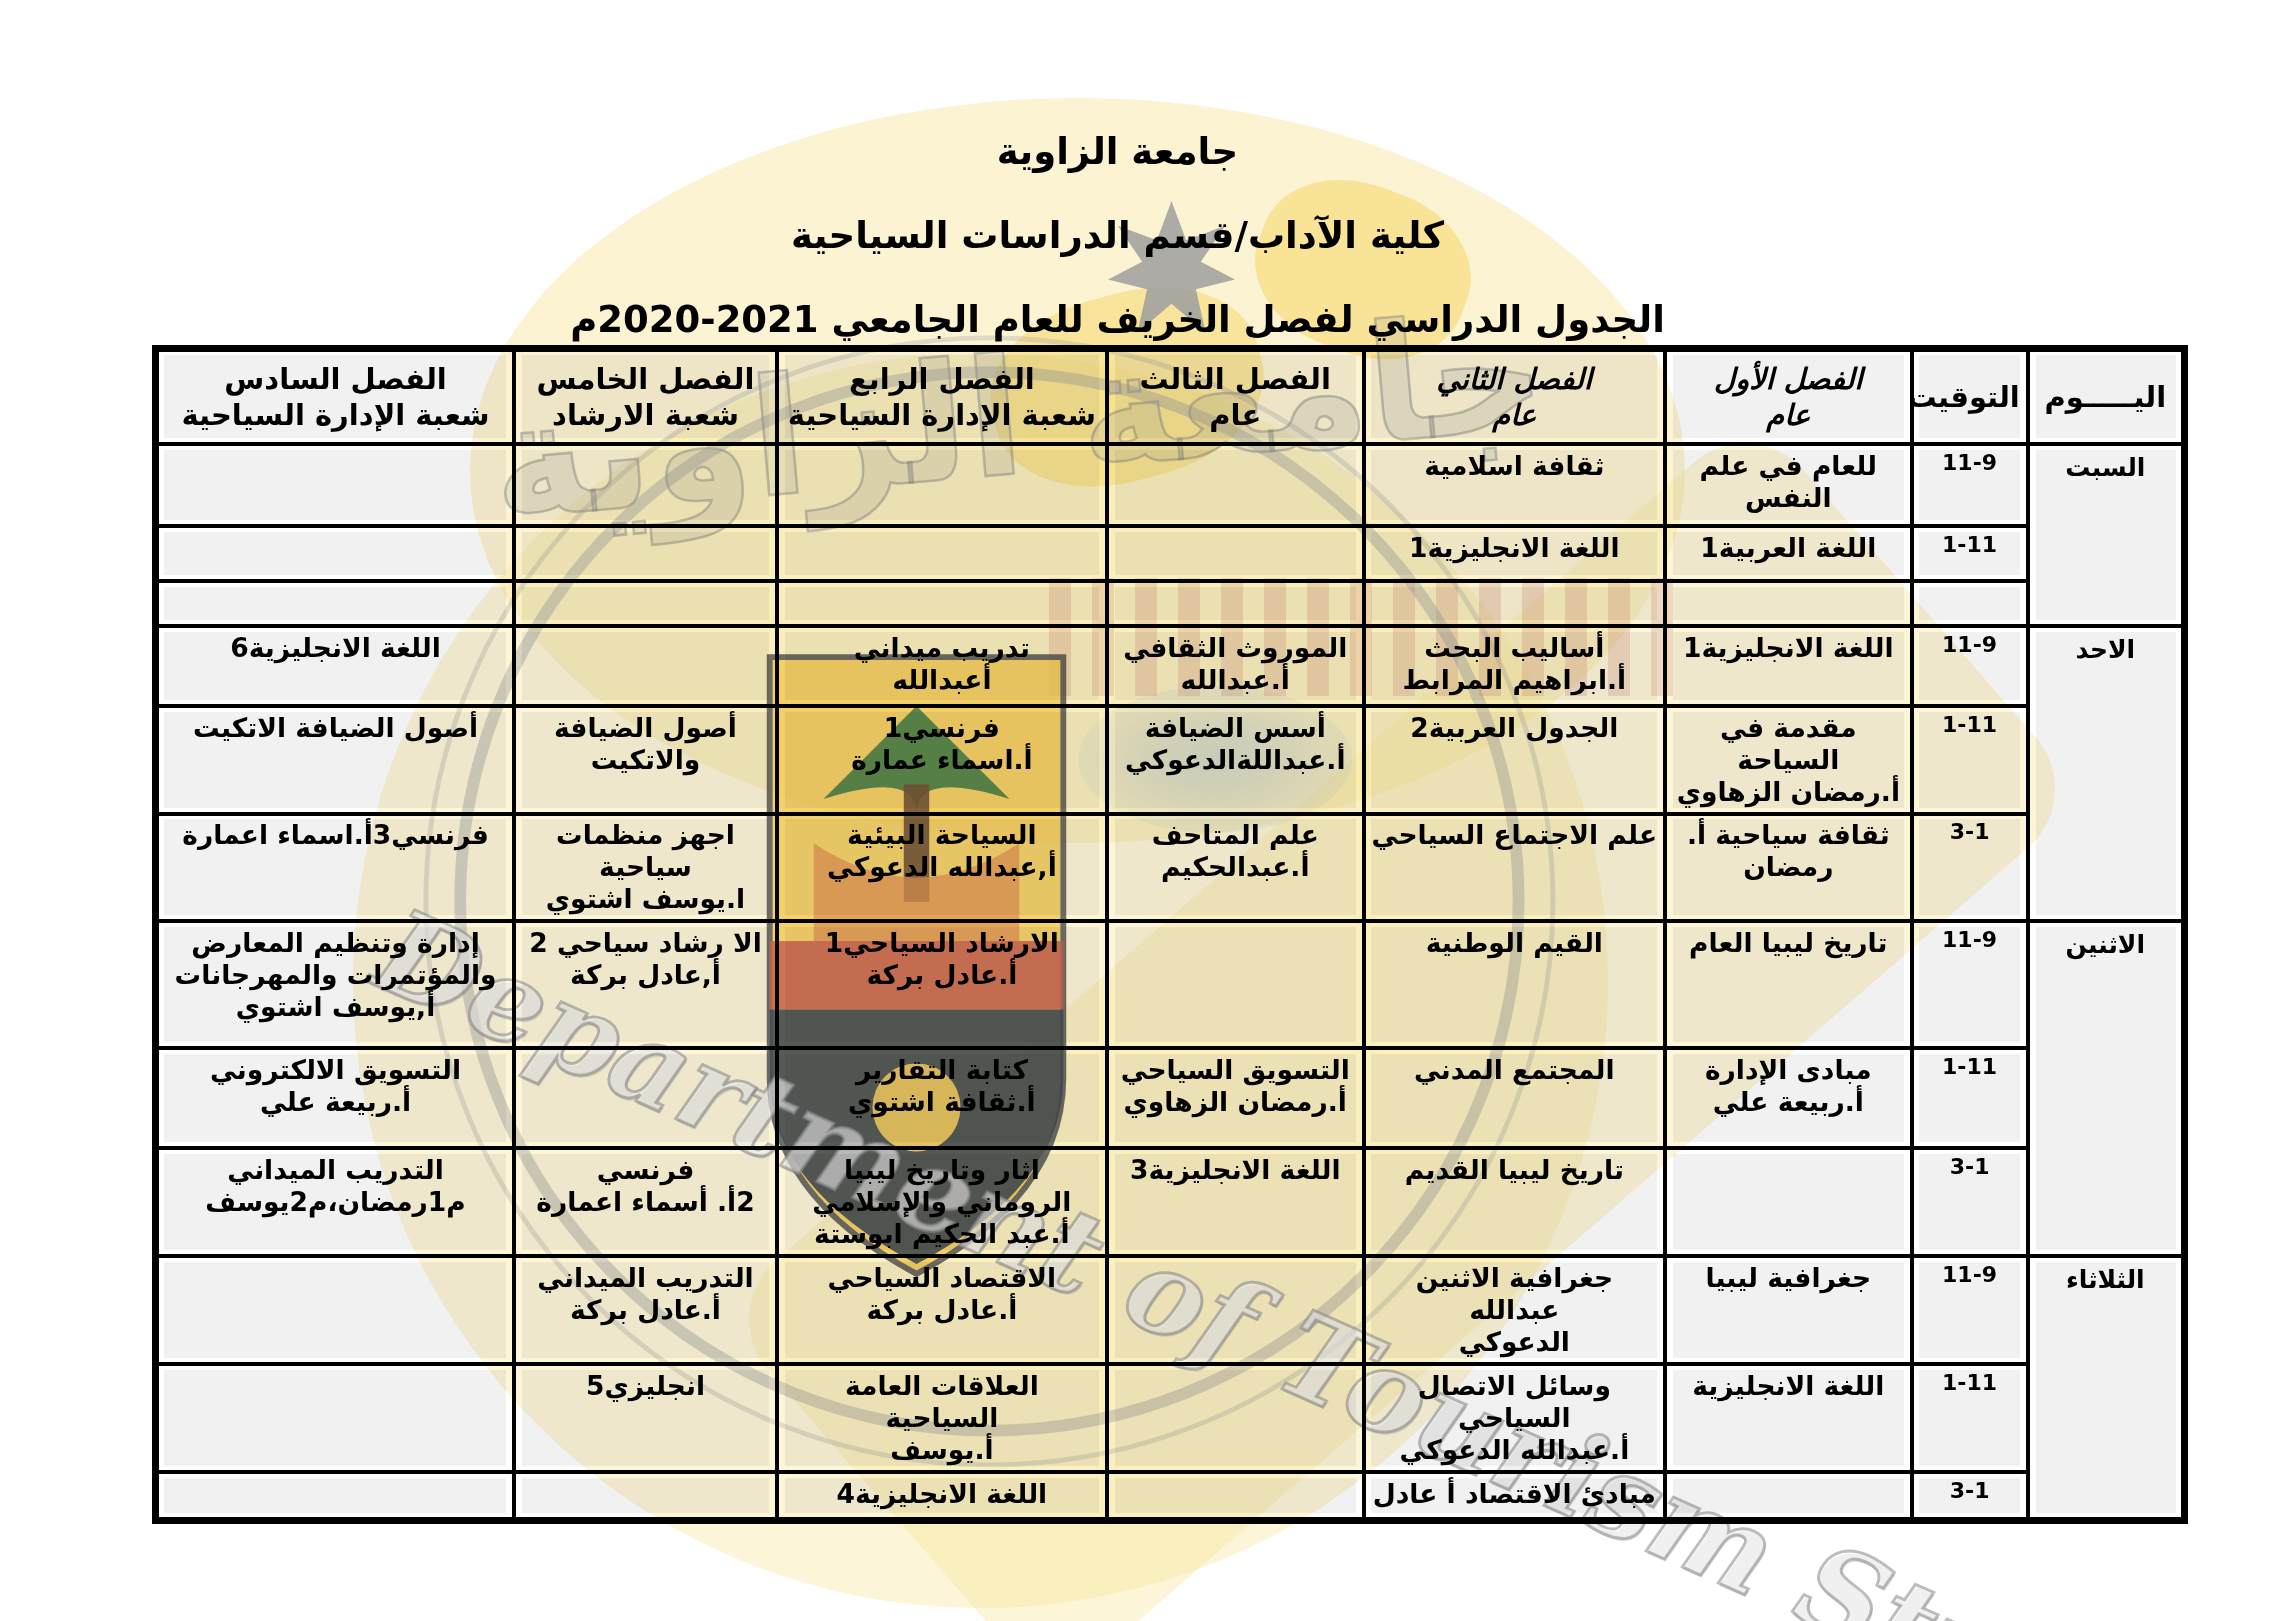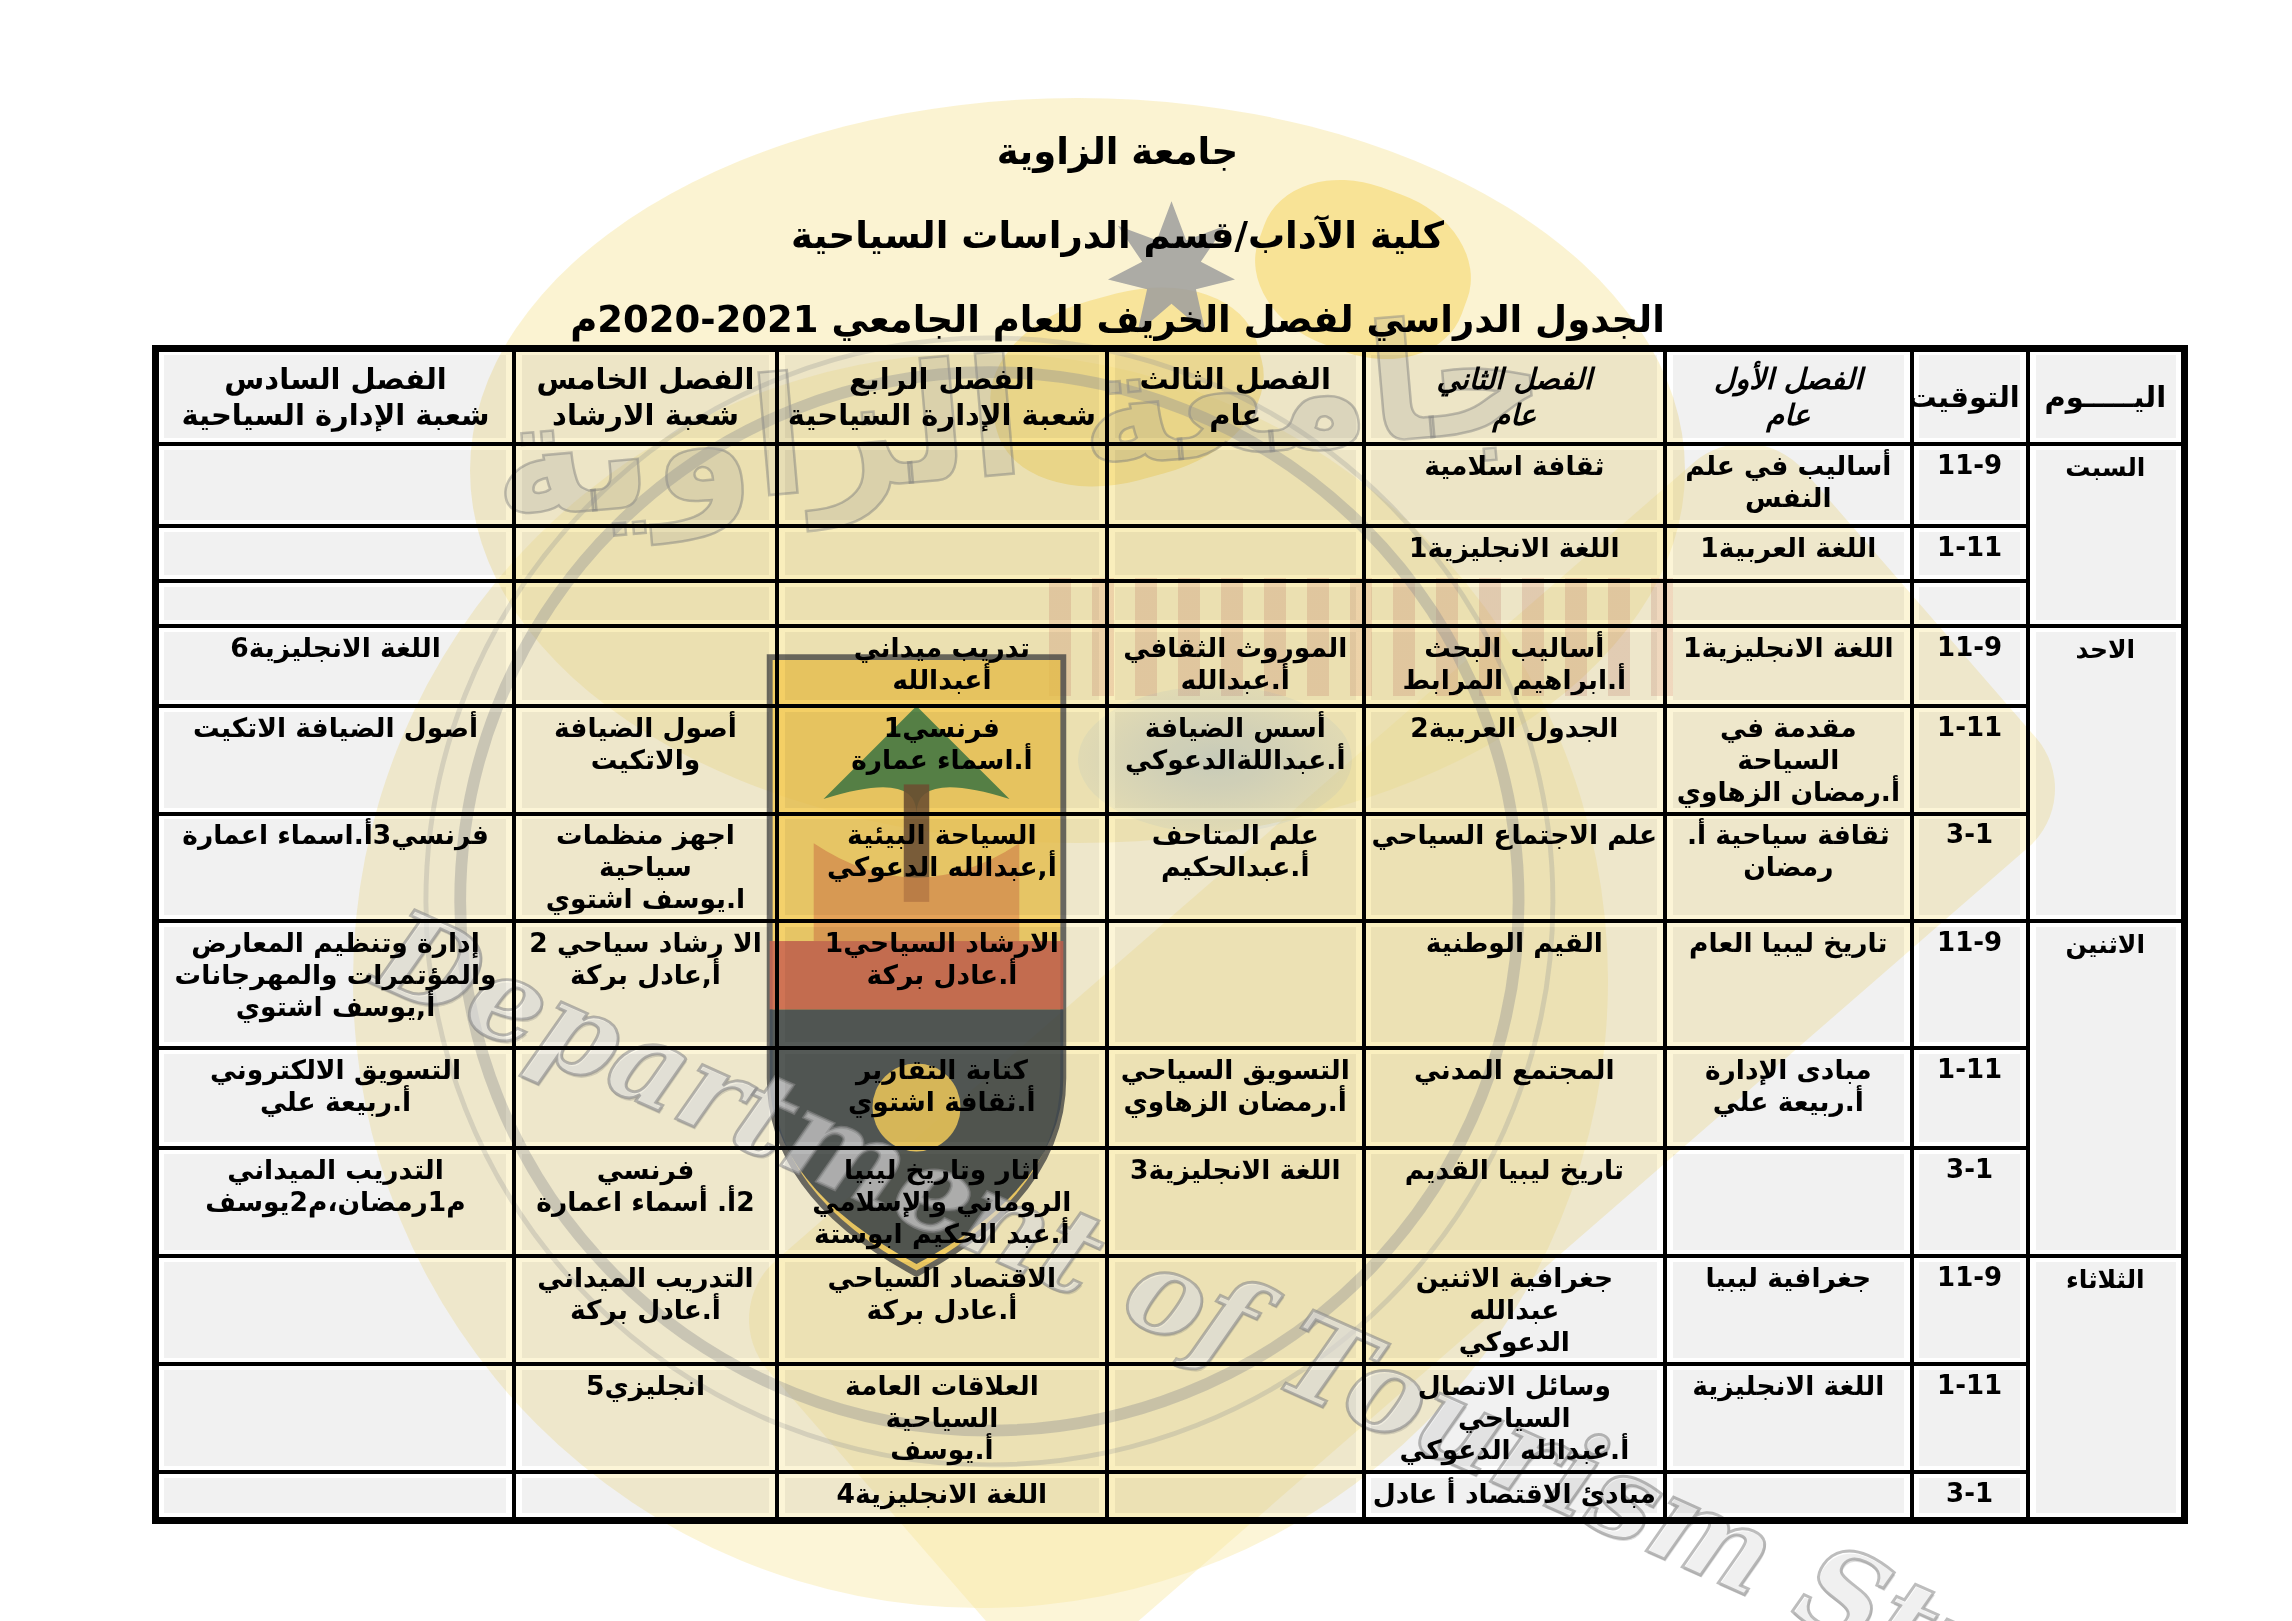--- a/index.html
+++ b/index.html
@@ -51,21 +51,21 @@
     vertical-align:top;
     text-align:center;
     color:#000;
     font-weight:bold;
     white-space:pre-line;
     overflow:hidden;
   }
   table.sched th{font-size:29px;line-height:36px;vertical-align:middle;}
   td.cell{font-size:26.5px;line-height:32px;}
   td.day{font-size:25px;line-height:35px;padding-top:13.7px;}
-  td.time{font-size:26px;direction:ltr;padding-top:11.8px;}
+  td.time{font-size:22px;direction:ltr;padding-top:11.8px;}
 </style>
 </head>
 <body>
 
 <div class="wm">
   <div class="wm-dome"></div>
   <div class="wm-circle"></div>
   <div class="wm-band"></div>
   <div class="wm-flame1"></div>
   <div class="wm-flame2"></div>
@@ -130,21 +130,21 @@
           <th style="height: 82px;">الفصل الخامس
 شعبة الارشاد</th>
           <th style="height: 82px;">الفصل السادس
 شعبة الإدارة السياحية</th>
         </tr>
     </thead>
     <tbody id="table-body">
         <tr style="height: 82px;">
           <td class="day" rowspan="3">السبت</td>
           <td class="time">11-9</td>
-          <td class="cell">أساليب في علم
+          <td class="cell">للعام في علم
 النفس</td>
           <td class="cell">ثقافة اسلامية</td>
           <td class="cell"></td>
           <td class="cell"></td>
           <td class="cell"></td>
           <td class="cell"></td>
         </tr>
         <tr style="height: 55px;">
           <td class="time">1-11</td>
           <td class="cell">اللغة العربية1</td>

